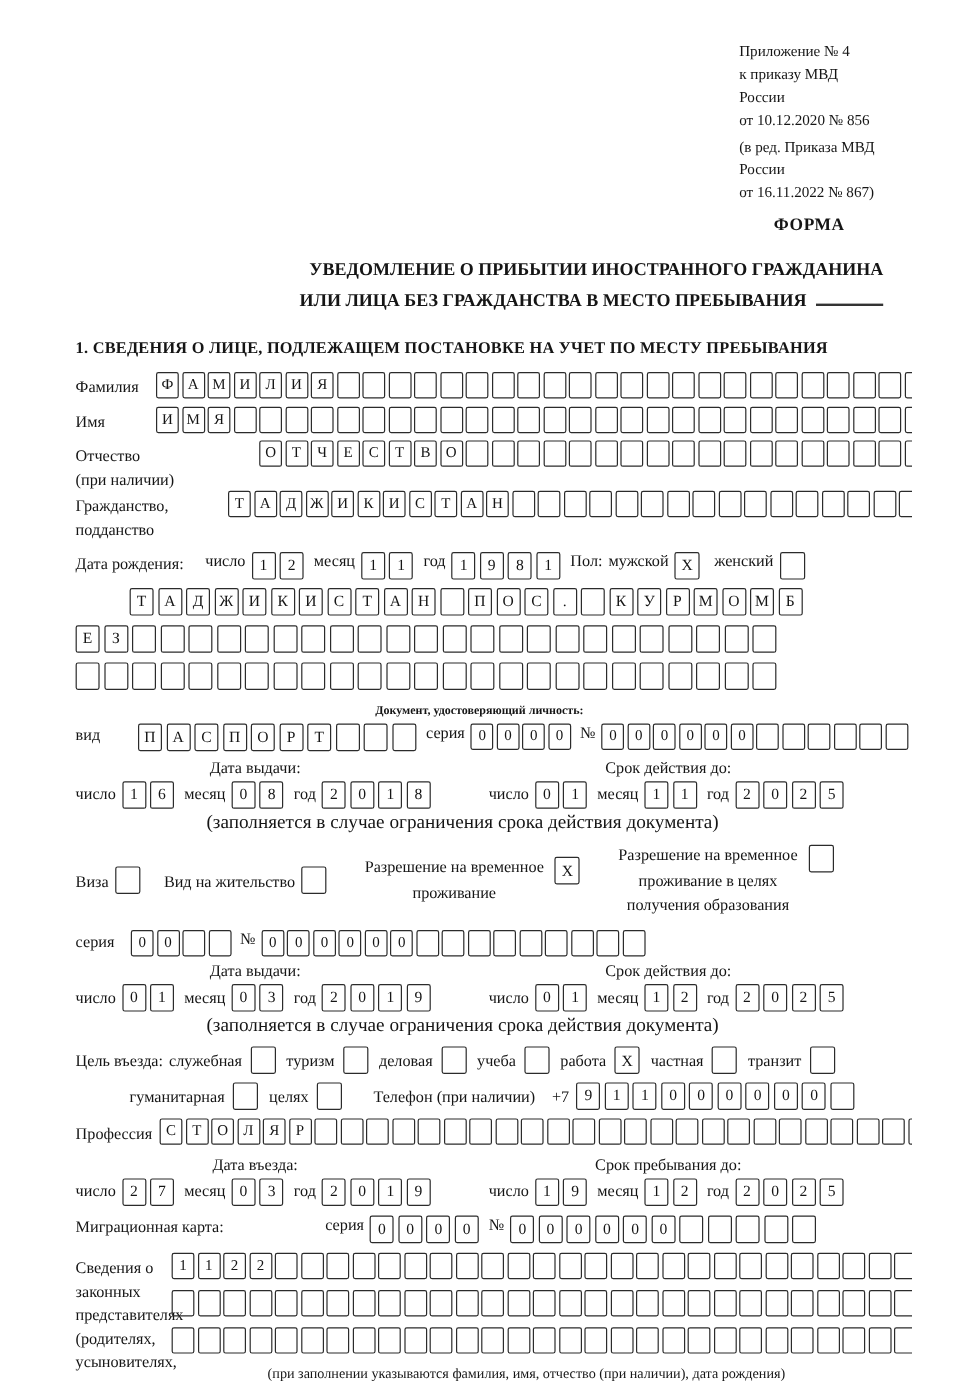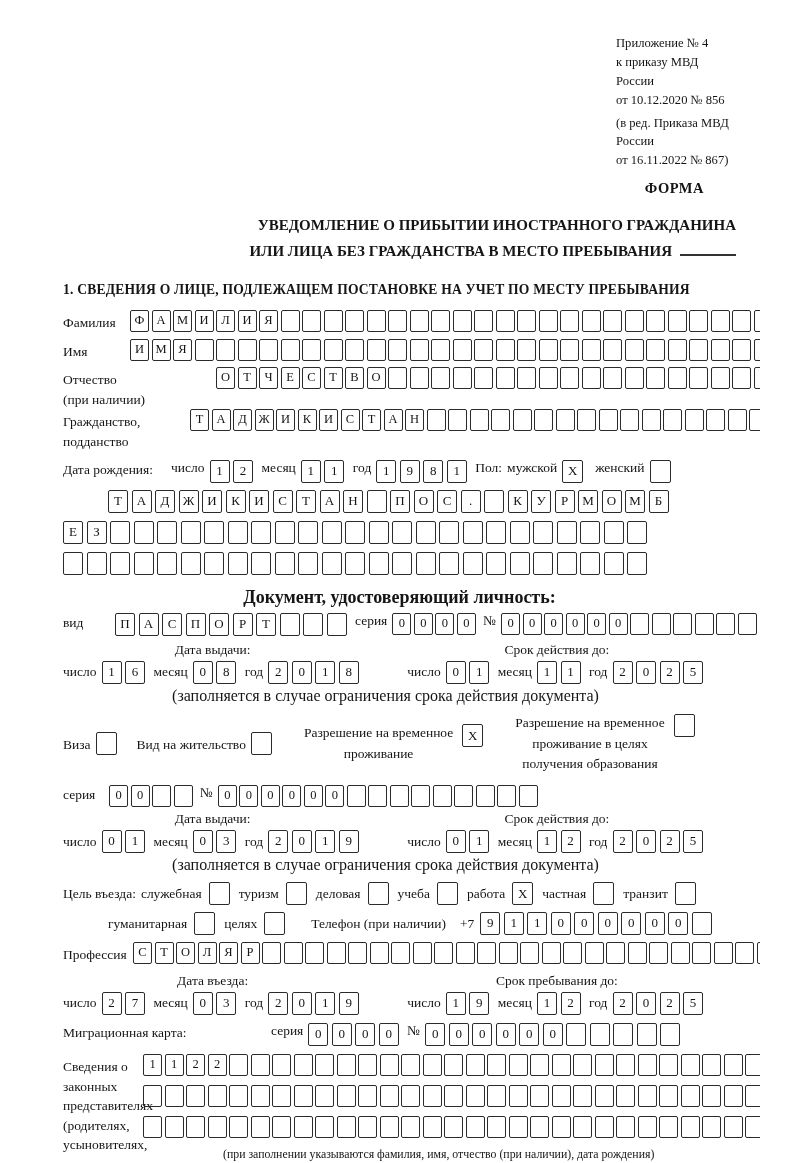--- a/index.html
+++ b/index.html
@@ -43,21 +43,21 @@
   .inline-row{align-items:flex-start}
   .dlabel{flex:none;font-size:13.5px;margin:0 5px}
   .dlabel.first{margin-left:0}
   .gap18{margin-left:18px}
 
   
   .bp-rows .cells{margin-bottom:8px}
   .bp1{margin-left:45px}
 
   
-  .docheading{text-align:center;font-weight:bold;font-size:18px;margin:2px 0 5px}
+  .docheading{text-align:center;font-weight:bold;font-size:10px;margin:2px 0 5px}
 
   
   .dates{display:flex;margin-top:2px}
   .dgroup{flex:none}
   .dgroup.right{margin-left:45px}
   .dhead{text-align:center;font-size:13.5px;margin-bottom:3px}
   .dline{display:flex;align-items:center}
   .dfoot{text-align:center;font-size:16px;padding-right:28px;margin:3px 0 8px}
 
   

